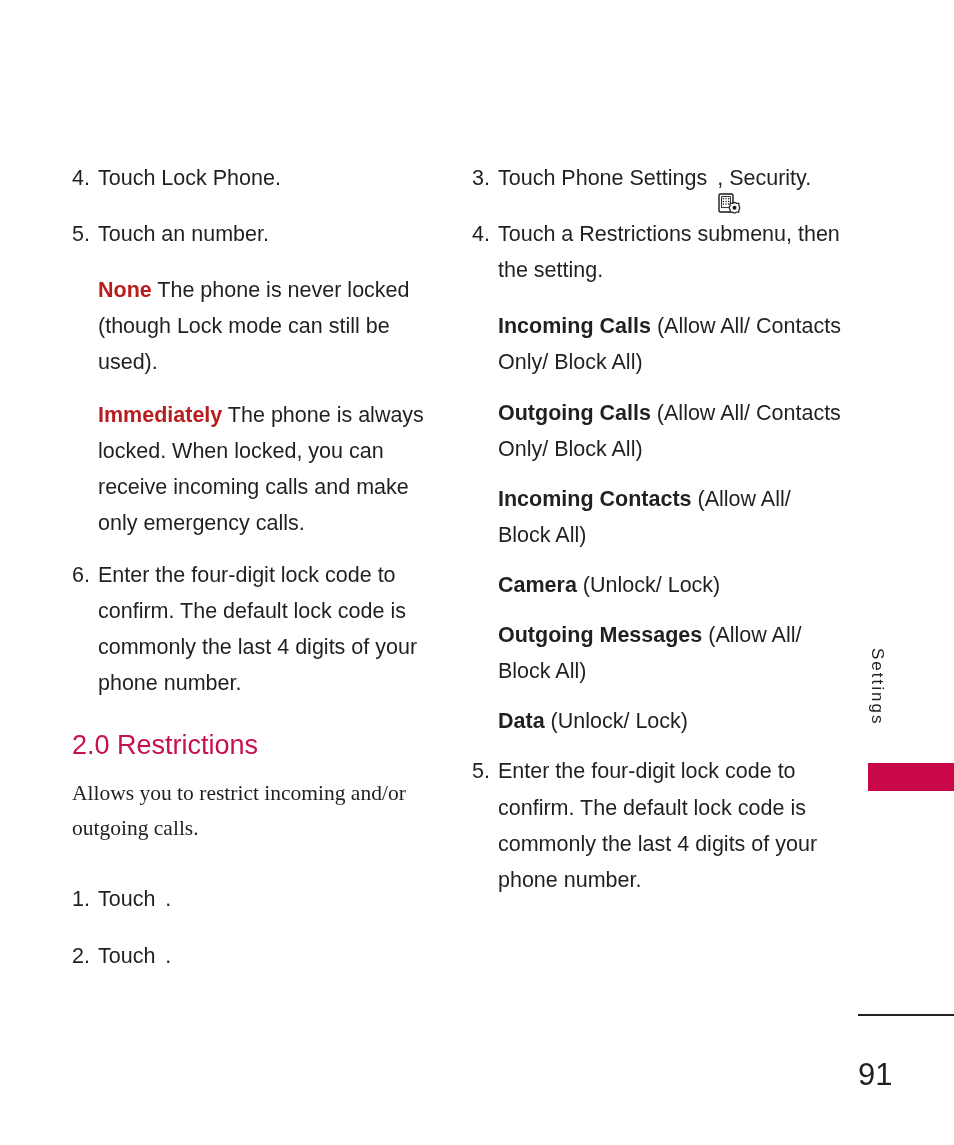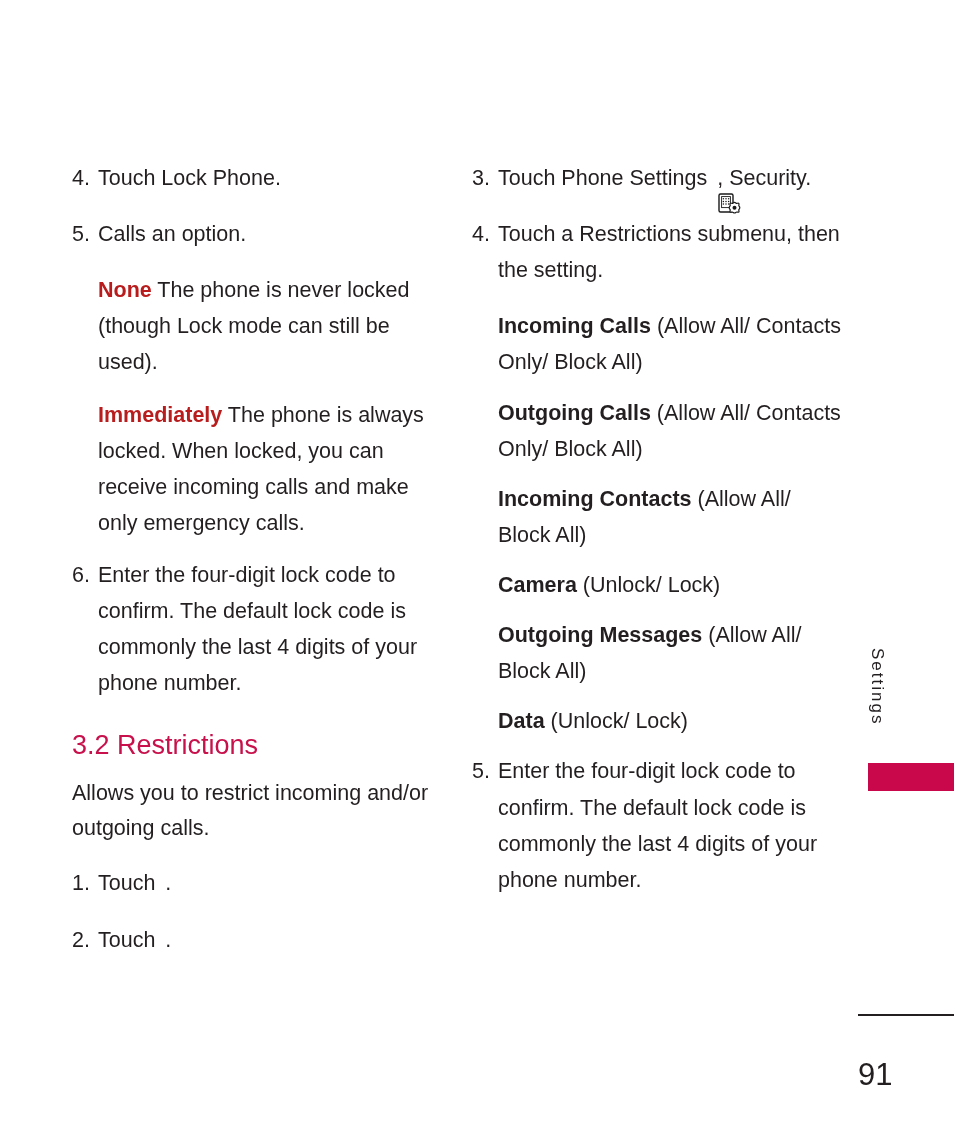--- a/index.html
+++ b/index.html
@@ -70,21 +70,22 @@
     font-size: 27px;
     color: #c8104c;
     font-weight: normal;
     margin: 28px 0 14px 0;
     line-height: 1.2;
   }
 
   .para {
     font-size: 21.5px;
     line-height: 1.62;
-    margin: 0 0 20px 0;
+    margin: 0 0 36px 0;
+    font-family: Liberation Serif, serif;
   }
 
   
   .icon-inline {
     display: inline-block;
     vertical-align: -6px;
     margin: 0 2px;
   }
 
   .icon-grid {
@@ -174,38 +175,38 @@
 
   <div class="col col-left">
 
     <div class="step">
       <span class="num">4.</span>
       <span class="body"><span>Touch </span><b class="inline">Lock Phone</b><span>.</span></span>
     </div>
 
     <div class="step">
       <span class="num">5.</span>
-      <span class="body">Calls an option.</span>
+      <span class="body">Touch an number.</span>
     </div>
 
     <div class="defn">
       <span class="term-accent">None</span><span> The phone is never locked (though Lock mode can still be used).</span>
     </div>
 
 
     <div class="defn">
       <span class="term-accent">Immediately</span><span> The phone is always locked. When locked, you can receive incoming calls and make only emergency calls.</span>
     </div>
 
     <div class="step">
       <span class="num">6.</span>
       <span class="body">Enter the four-digit lock code to confirm. The default lock code is commonly the last 4 digits of your phone number.</span>
     </div>
 
-    <h2 class="section-heading">3.2 Restrictions</h2>
+    <h2 class="section-heading">2.0 Restrictions</h2>
 
     <p class="para">Allows you to restrict incoming and/or outgoing calls.</p>
 
     <div class="step">
       <span class="num">1.</span>
       <span class="body"><span>Touch </span><span class="icon-inline"><span class="icon-grid"><i></i><i></i><i></i><i></i></span></span><span>.</span></span>
     </div>
 
     <div class="step">
       <span class="num">2.</span>

